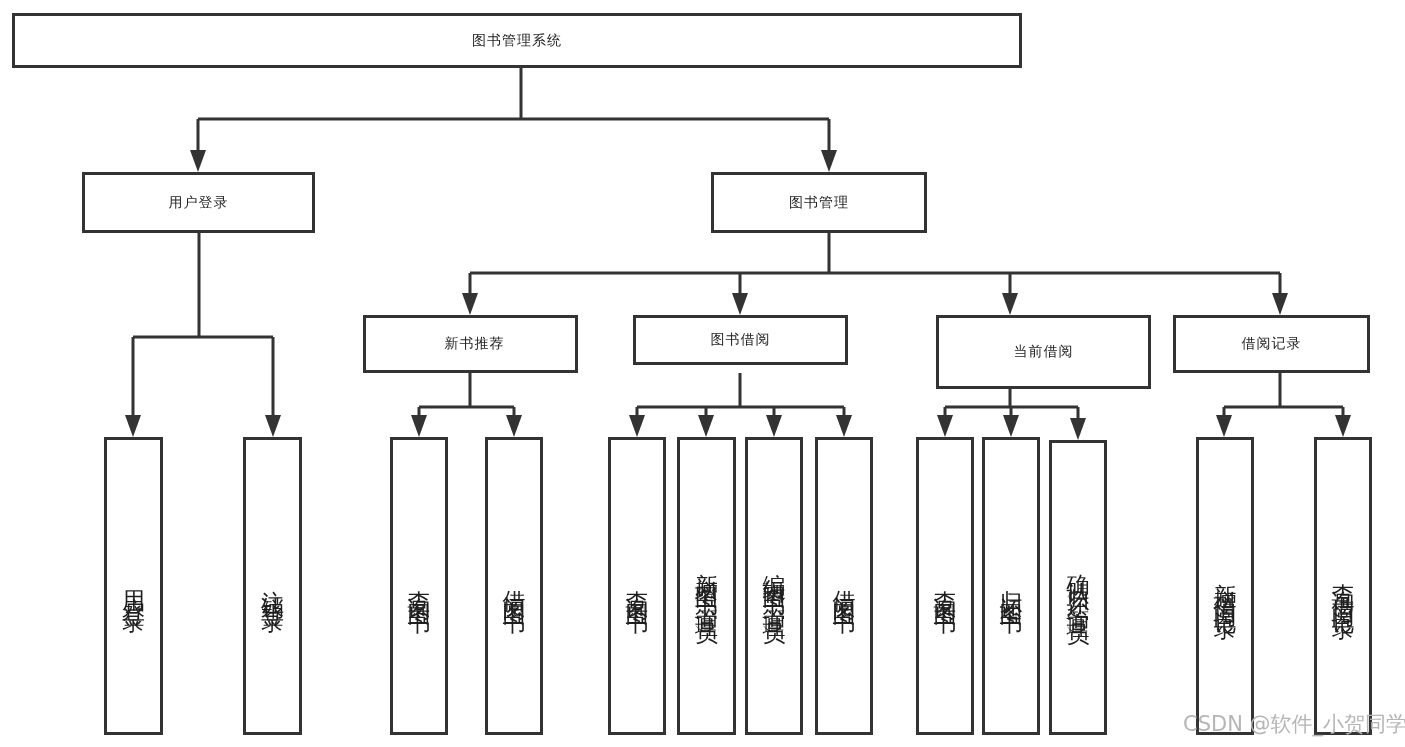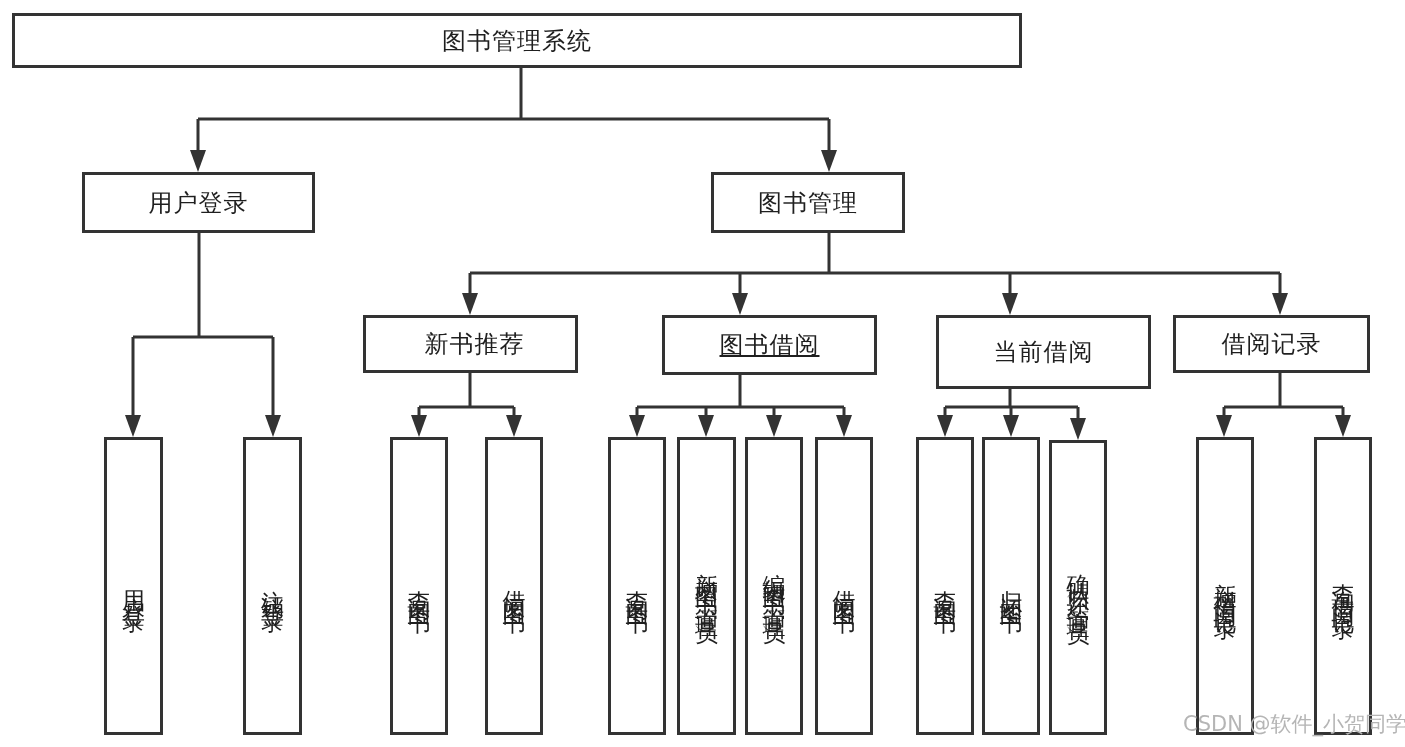--- a/index.html
+++ b/index.html
@@ -21,21 +21,21 @@
     position:absolute;
     box-sizing:border-box;
     border:3px solid var(--line);
     background:#fff;
     display:flex;
     align-items:center;
     justify-content:center;
     color:var(--text);
   }
   .hnode{
-    font-size:24px;
+    font-size:14px;
     letter-spacing:1px;
   }
   .vnode{
     font-size:23px;
     writing-mode:vertical-rl;
     text-orientation:mixed;
     letter-spacing:7px;
     line-height:1;
     text-align:center;
   }
@@ -94,24 +94,24 @@
       <polygon points="1003,415 1019,415 1011,437"></polygon>
       <polygon points="1070,418 1086,418 1078,440"></polygon>
       <polygon points="1216,415 1232,415 1224,437"></polygon>
       <polygon points="1335,415 1351,415 1343,437"></polygon>
     </g>
   </svg>
 
   <div class="node hnode" style="left:12px;top:13px;width:1010px;height:55px;">图书管理系统</div>
 
   <div class="node hnode" style="left:82px;top:172px;width:233px;height:61px;">用户登录</div>
-  <div class="node hnode" style="left:711px;top:172px;width:194px;height:61px;">图书管理</div>
+  <div class="node hnode" style="left:711px;top:172px;width:216px;height:61px;">图书管理</div>
 
   <div class="node hnode" style="left:363px;top:315px;width:215px;height:58px;padding-left:8px;">新书推荐</div>
-  <div class="node hnode" style="left:662px;top:315px;width:215px;height:60px;text-decoration:underline;">图书借阅</div>
+  <div class="node hnode" style="left:633px;top:315px;width:215px;height:50px;">图书借阅</div>
   <div class="node hnode" style="left:936px;top:315px;width:215px;height:74px;">当前借阅</div>
   <div class="node hnode" style="left:1173px;top:315px;width:197px;height:58px;">借阅记录</div>
 
   <div class="node vnode" style="left:104px;top:437px;width:59px;height:298px;">用户登录</div>
   <div class="node vnode" style="left:243px;top:437px;width:59px;height:298px;">注销登录</div>
 
   <div class="node vnode" style="left:390px;top:437px;width:58px;height:298px;">查询图书</div>
   <div class="node vnode" style="left:485px;top:437px;width:58px;height:298px;">借阅图书</div>
 
   <div class="node vnode" style="left:608px;top:437px;width:58px;height:298px;">查询图书</div>

